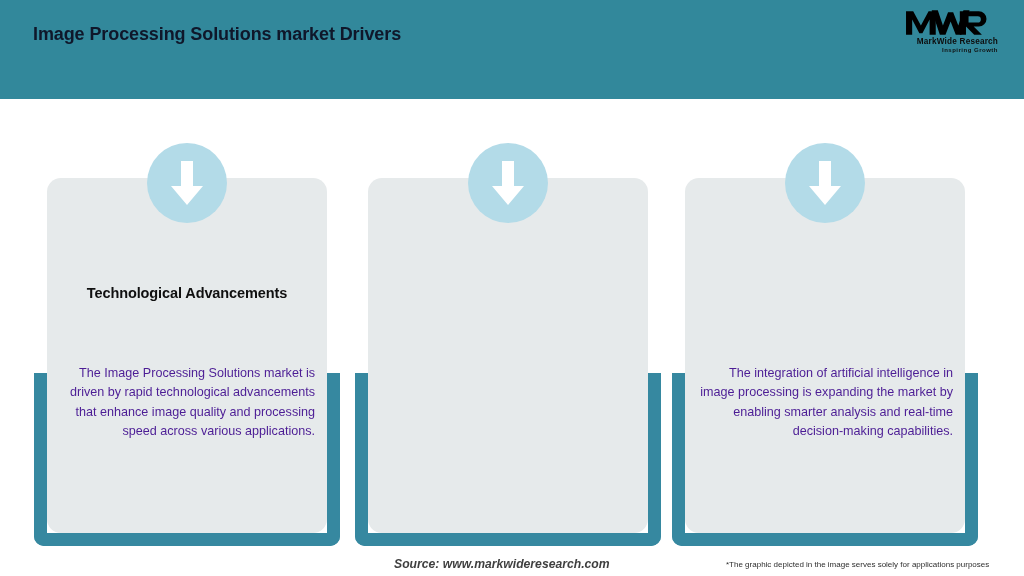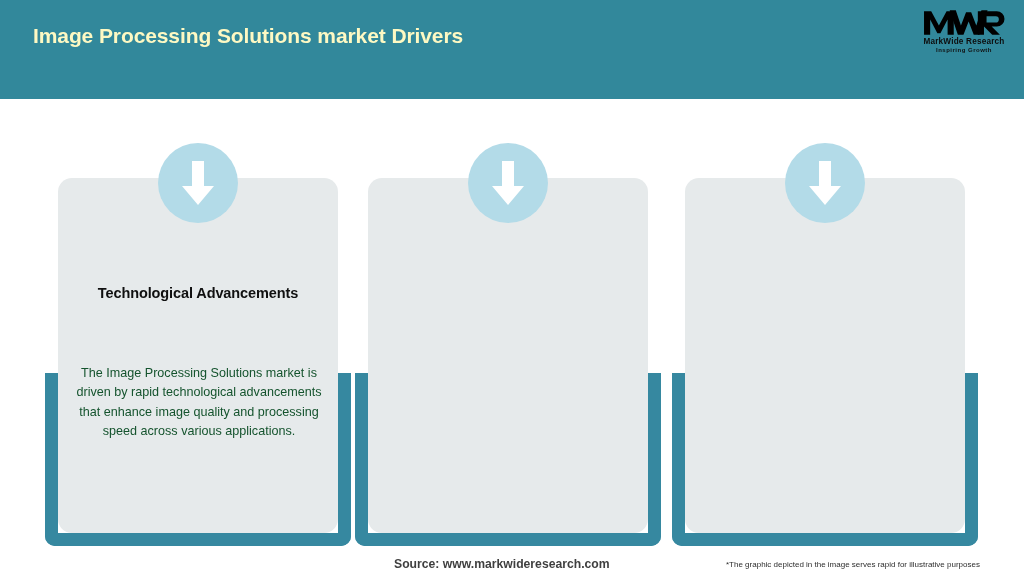--- a/index.html
+++ b/index.html
@@ -23,35 +23,35 @@
     left: 0;
     top: 0;
     width: 1024px;
     height: 99px;
     background: #32889b;
   }
   .header-title {
     position: absolute;
     left: 33px;
     top: 24px;
-    font-size: 21px;
-    font-weight: bold;
-    color: #fef9c3;
+    font-size: 18px;
+    font-weight: bold;
+    color: #0f172a;
     letter-spacing: -0.1px;
     white-space: nowrap;
   }
 
   
   .logo {
     position: absolute;
-    right: 8px;
+    right: 26px;
     top: 9px;
     width: 104px;
     height: 48px;
-    text-align: center;
+    text-align: right;
   }
   .logo-mark {
     display: block;
     margin: 0 auto;
     width: 82px;
     height: 27px;
   }
   .logo-name {
     display: block;
     font-size: 8.2px;
@@ -77,21 +77,21 @@
     top: 0;
     width: 1024px;
     height: 576px;
   }
   .card-slot {
     position: absolute;
     top: 143px;
     width: 306px;
     height: 410px;
   }
-  .card-slot.s0 { left: 45px; }
+  .card-slot.s0 { left: 34px; }
   .card-slot.s1 { left: 355px; }
   .card-slot.s2 { left: 672px; }
 
   
   .bracket {
     position: absolute;
     left: 0;
     top: 230px;
     width: 306px;
     height: 173px;
@@ -148,35 +148,36 @@
     line-height: 21px;
     letter-spacing: -0.1px;
   }
 
   .card-body {
     position: absolute;
     left: 14px;
     right: 12px;
     top: 186px;
     font-size: 12.6px;
-    color: #14532d;
+    color: #4c1d95;
     line-height: 19.3px;
-    text-align: center;
+    text-align: right;
   }
   .card-slot.s2 .card-body { top: 186px; }
 
   
   .source-note {
     position: absolute;
     left: 394px;
     top: 557px;
     font-size: 12.2px;
     font-weight: bold;
     color: #3f3f3f;
     white-space: nowrap;
+    font-style: italic;
   }
   .disclaimer {
     position: absolute;
     left: 726px;
     top: 560px;
     font-size: 8px;
     color: #2e2e2e;
     white-space: nowrap;
   }
 </style>
@@ -229,19 +230,20 @@
   </div>
 
   <div class="card-slot s2">
     <div class="bracket"></div>
     <div class="card">
       <div class="arrow-badge">
         <svg viewBox="0 0 38 48" aria-hidden="true">
           <polygon fill="#ffffff" points="13,2 25,2 25,27 35,27 19,46 3,27 13,27"></polygon>
         </svg>
       </div>
+      <div class="card-body">The integration of artificial intelligence in image processing is expanding the market by enabling smarter analysis and real-time decision-making capabilities.</div>
     </div>
   </div>
 
 </div>
 
 <div class="source-note">Source: www.markwideresearch.com</div>
-<div class="disclaimer">*The graphic depicted in the image serves rapid for illustrative purposes</div>
+<div class="disclaimer">*The graphic depicted in the image serves solely for applications purposes</div>
 
 </body></html>

